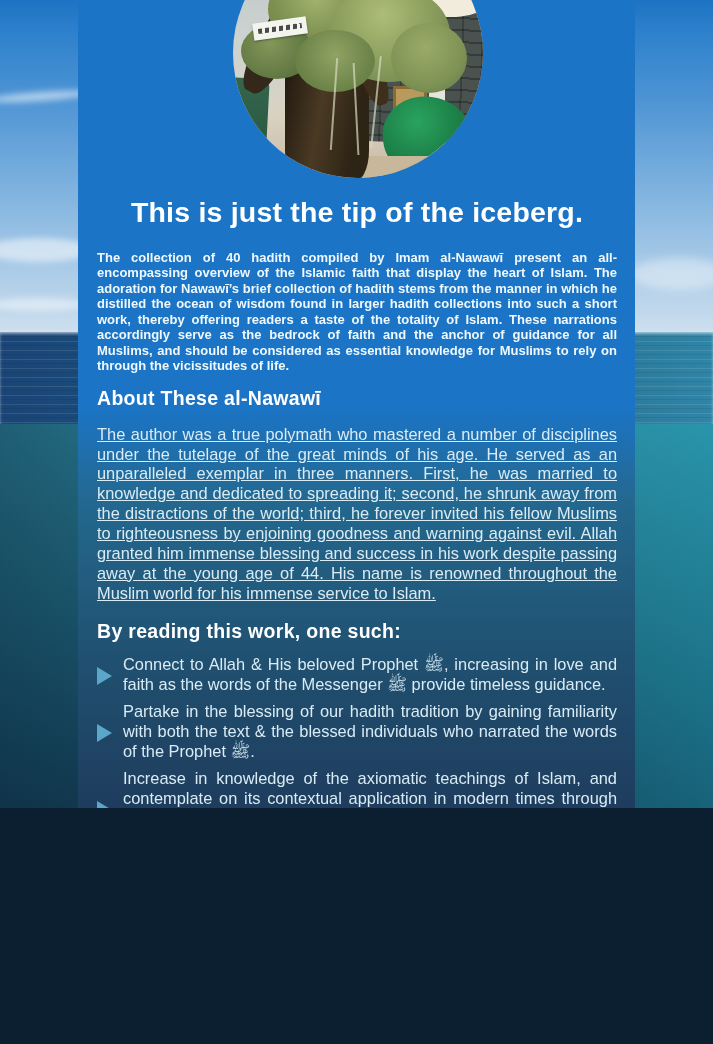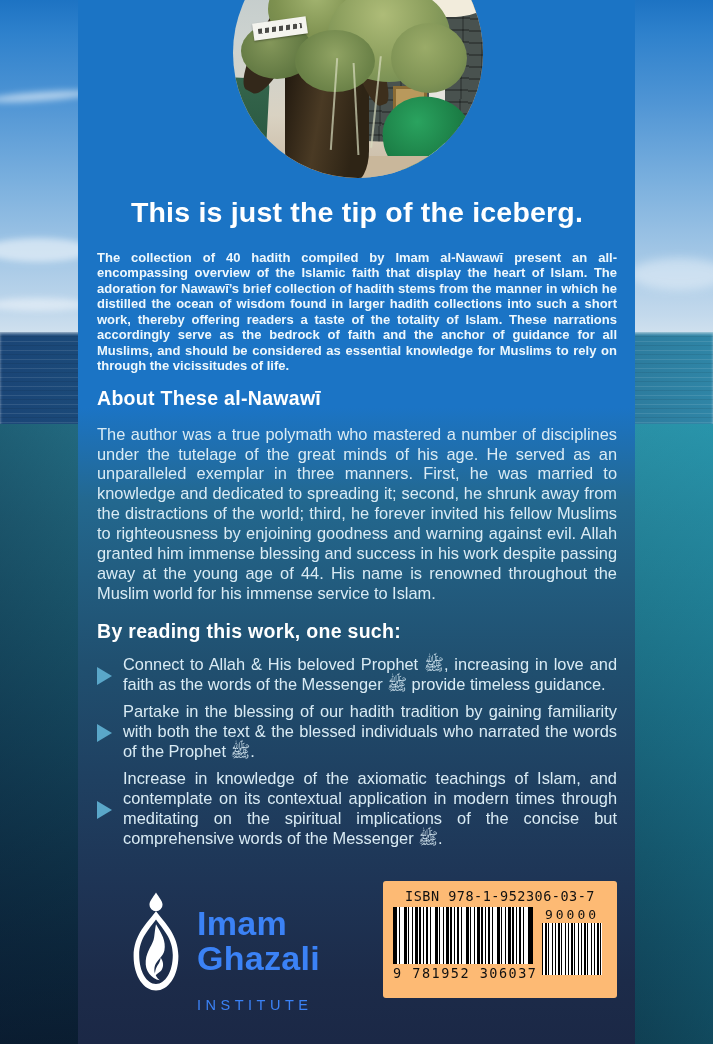--- a/index.html
+++ b/index.html
@@ -1,16 +1,16 @@
 <!DOCTYPE html>
 <html><head>
 <meta charset="utf-8">
 <style>
   html,body{margin:0;padding:0;background:#0b1f31;}
-  .cover{position:relative;width:713px;height:1044px;overflow:hidden;
+  .cover{position:relative;width:713px;height:808px;overflow:hidden;
          font-family:"Liberation Sans",sans-serif;}
 
   
   .sky{position:absolute;left:0;top:0;width:713px;height:332px;
        background:linear-gradient(180deg,#1d73c3 0%,#2e81cc 10%,#4e94d4 30%,
                   #7bb0de 55%,#a5c8e6 78%,#c3d9ec 95%,#cfe0ee 100%);}
   .cloud{position:absolute;background:rgba(255,255,255,.55);border-radius:50%;
          filter:blur(3px);}
   .cloud.c1{left:-12px;top:92px;width:104px;height:9px;transform:rotate(-4deg);}
   .cloud.c2{left:-16px;top:238px;width:108px;height:24px;opacity:.95;}
@@ -85,21 +85,21 @@
 
   
   .content{position:absolute;left:97px;top:196px;width:520px;}
   .headline{margin:0 0 21px 0;font-size:28.5px;font-weight:bold;color:#ffffff;
             text-align:center;letter-spacing:.2px;}
   .lead{margin:0 0 13px 0;font-size:13px;line-height:1.19;font-weight:bold;
         color:#eef8fd;text-align:justify;}
   .subhead{margin:0 0 15px 0;font-size:19.5px;font-weight:bold;color:#ffffff;
            letter-spacing:.3px;}
   .bodytext{margin:0 0 17px 0;font-size:16.4px;line-height:1.21;color:#d9ebf4;
-            text-align:justify;font-weight:normal;}
+            text-align:justify;font-weight:normal;text-decoration:underline;}
   .subhead.benefits{margin-bottom:11px;}
   .benefit-list{list-style:none;margin:0;padding:0;}
   .benefit-list li{display:flex;gap:11px;font-size:16.4px;line-height:1.22;
             color:#d9ebf4;margin-bottom:7px;text-align:justify;align-items:center;}
   .tri{flex:none;width:0;height:0;margin-top:3px;
        border-left:15px solid #5aa7c9;border-top:9px solid transparent;
        border-bottom:9px solid transparent;}
 
   
   .logo{position:absolute;left:128px;top:886px;display:flex;gap:13px;color:#3b82f6;}

